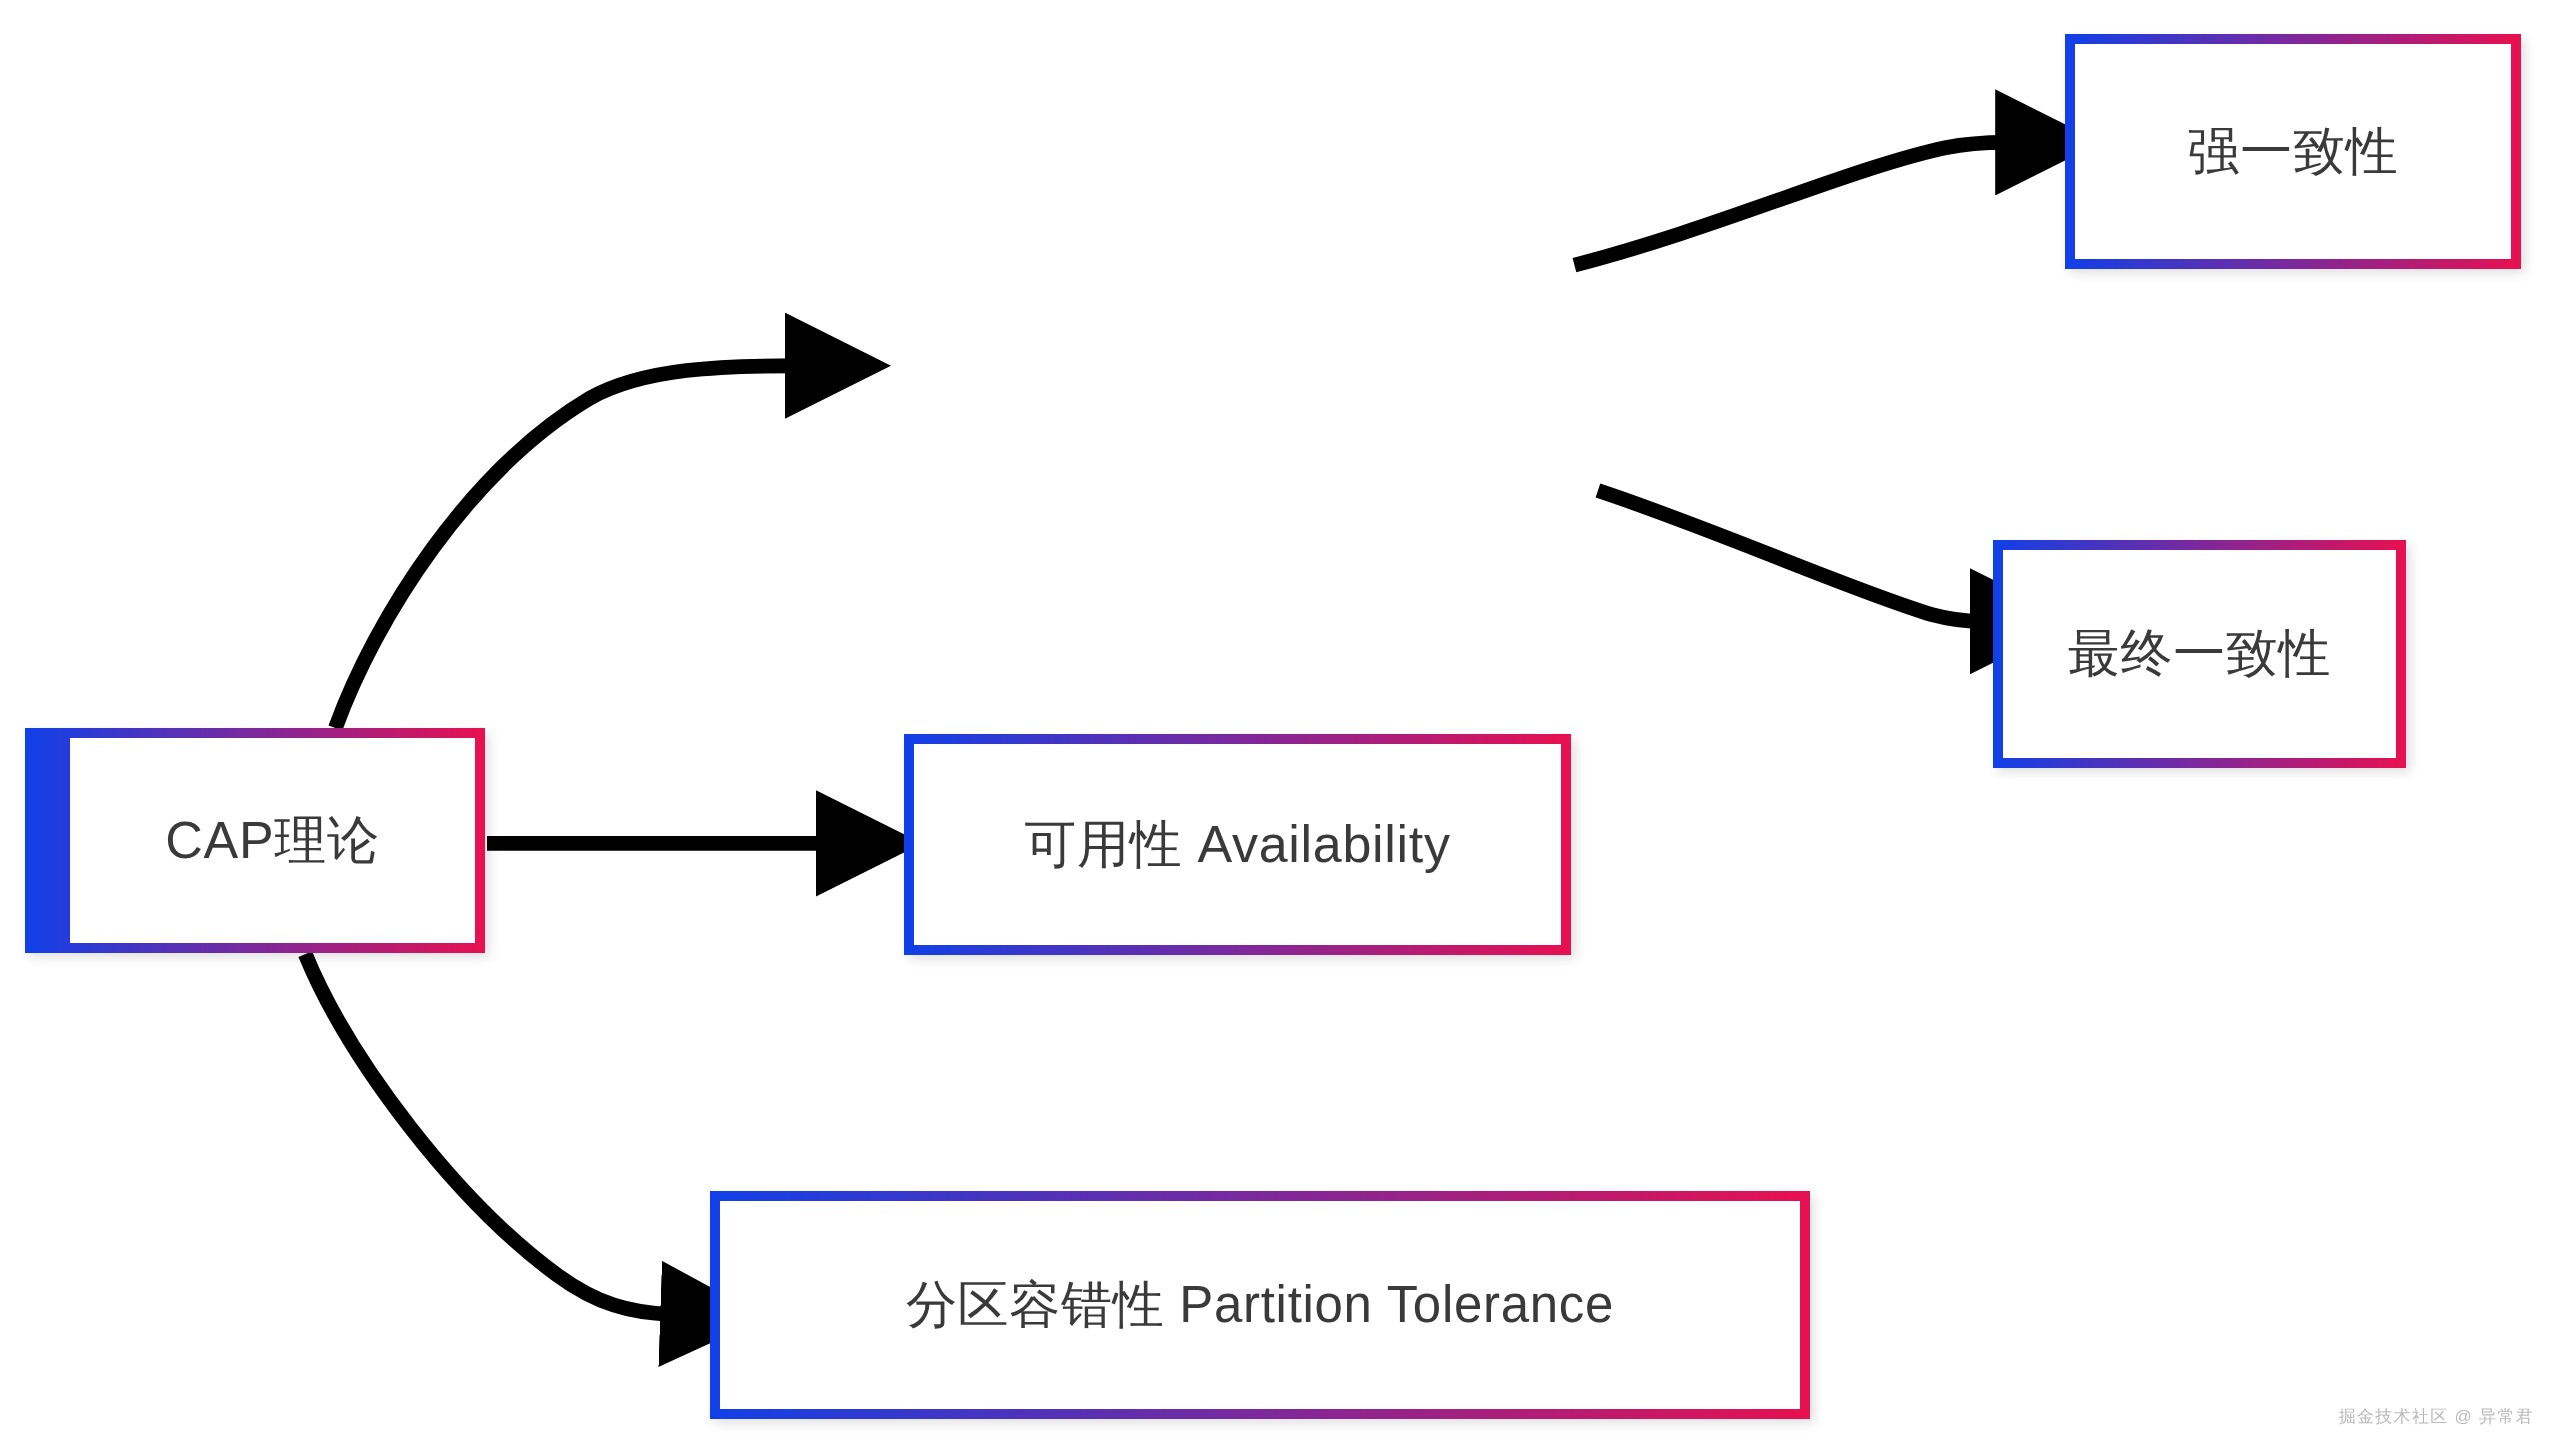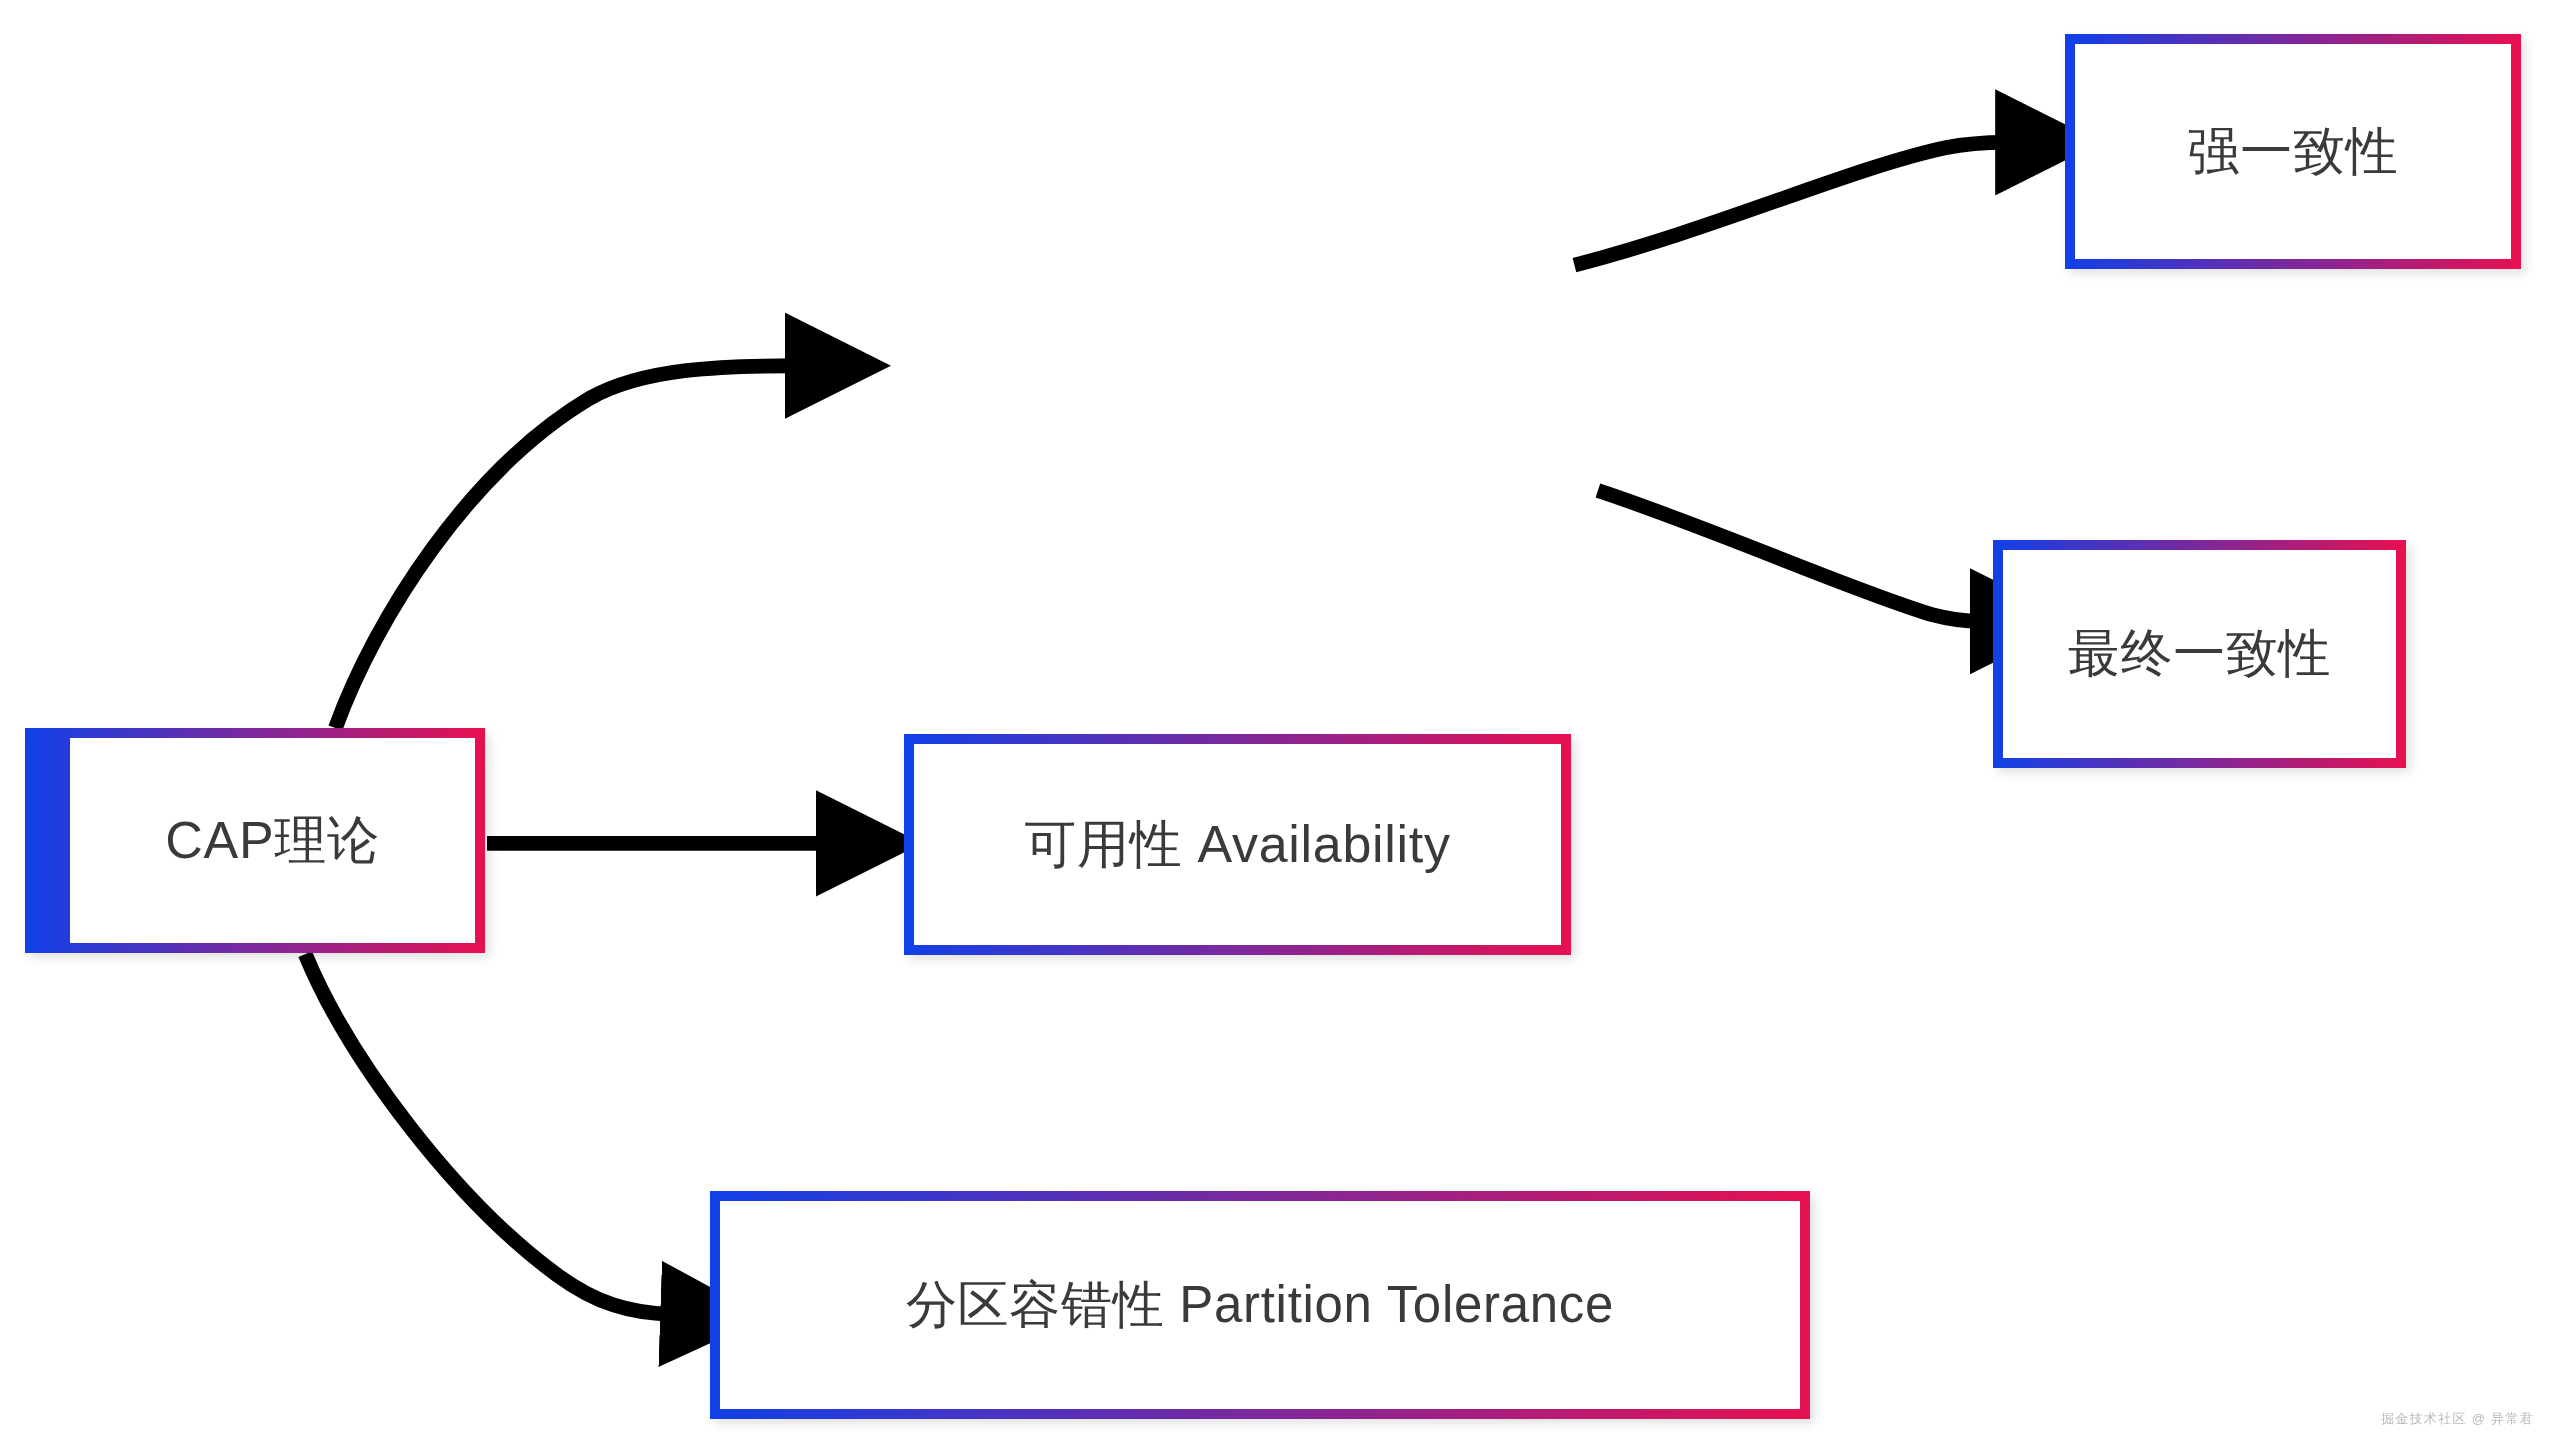--- a/index.html
+++ b/index.html
@@ -50,21 +50,21 @@
   #node-strong     { left:2065px; top:34px;   width:456px;  height:235px; }
   #node-eventual   { left:1993px; top:500px;  width:413px;  height:228px;margin-top:40px; }
 
   #node-partition .label{font-size:51px;}
 
   
   #watermark{
     position:absolute;
     right:42px;
     bottom:28px;
-    font-size:13px;
+    font-size:17px;
     color:#b9b9bd;
     letter-spacing:1.3px;
     white-space:nowrap;
     z-index:8;
     user-select:none;
   }
 </style>
 </head>
 <body>
 

